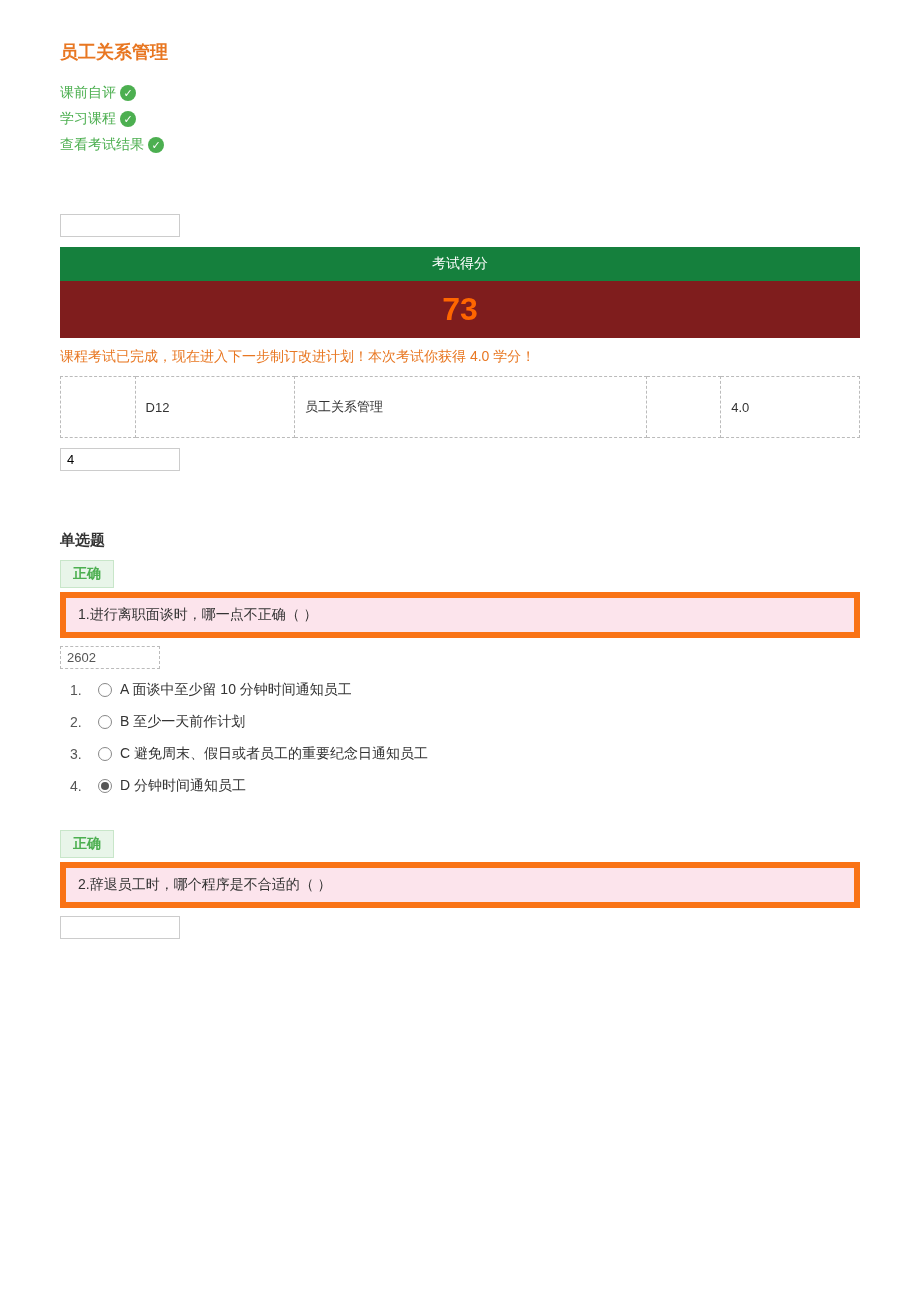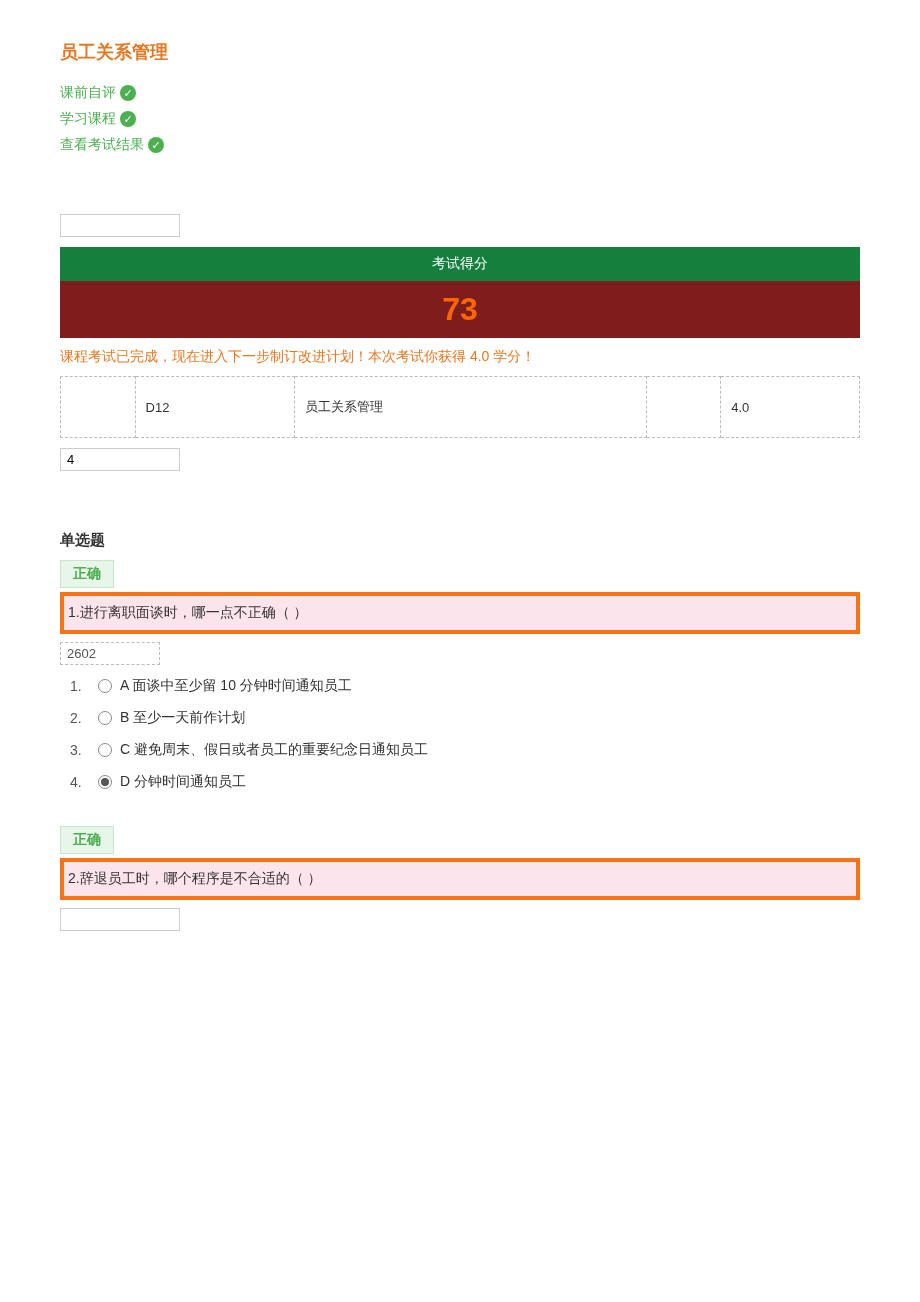--- a/index.html
+++ b/index.html
@@ -102,22 +102,22 @@
       color: #4caf50;
       font-size: 14px;
       font-weight: bold;
       padding: 4px 12px;
       border: 1px solid #c8e6c9;
       display: inline-block;
       margin-bottom: 4px;
     }
     .question-text-box {
       background: #fce4ec;
-      border: 4px solid #f97316;
-      padding: 8px 4px;
+      border: 6px solid #f97316;
+      padding: 8px 12px;
       font-size: 14px;
       margin-bottom: 8px;
       color: #333;
     }
     .question-id-box {
       border: 1px dashed #bbb;
       padding: 3px 6px;
       font-size: 13px;
       width: 100px;
       display: inline-block;

